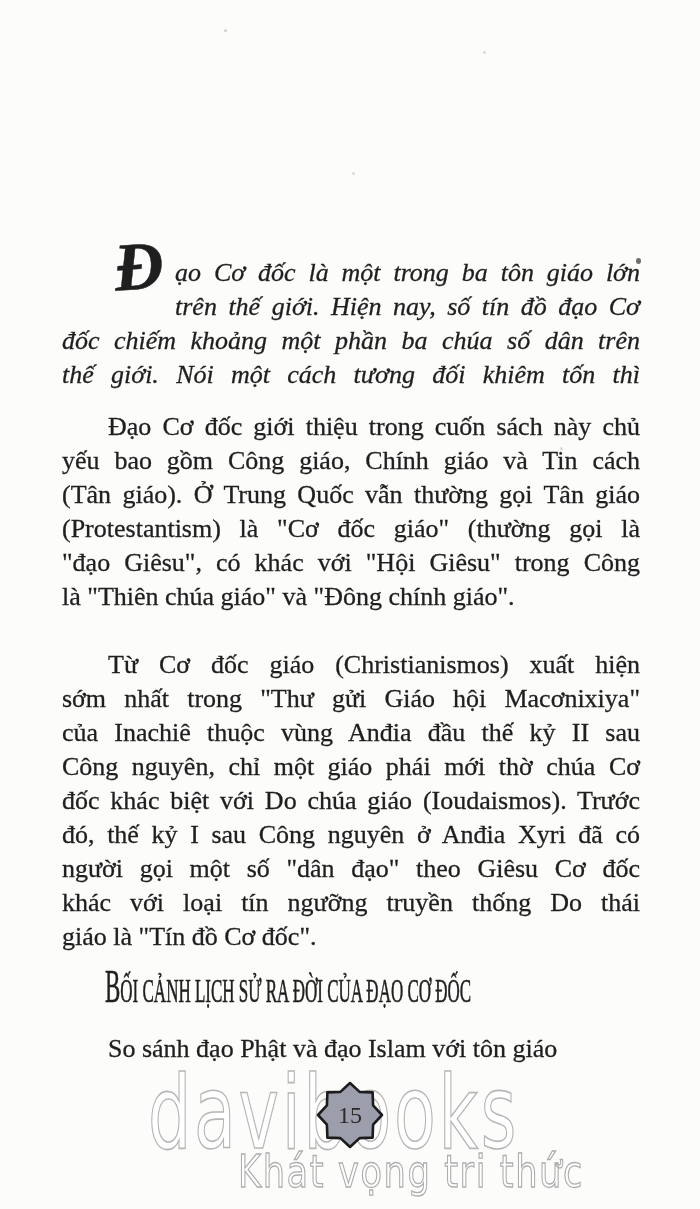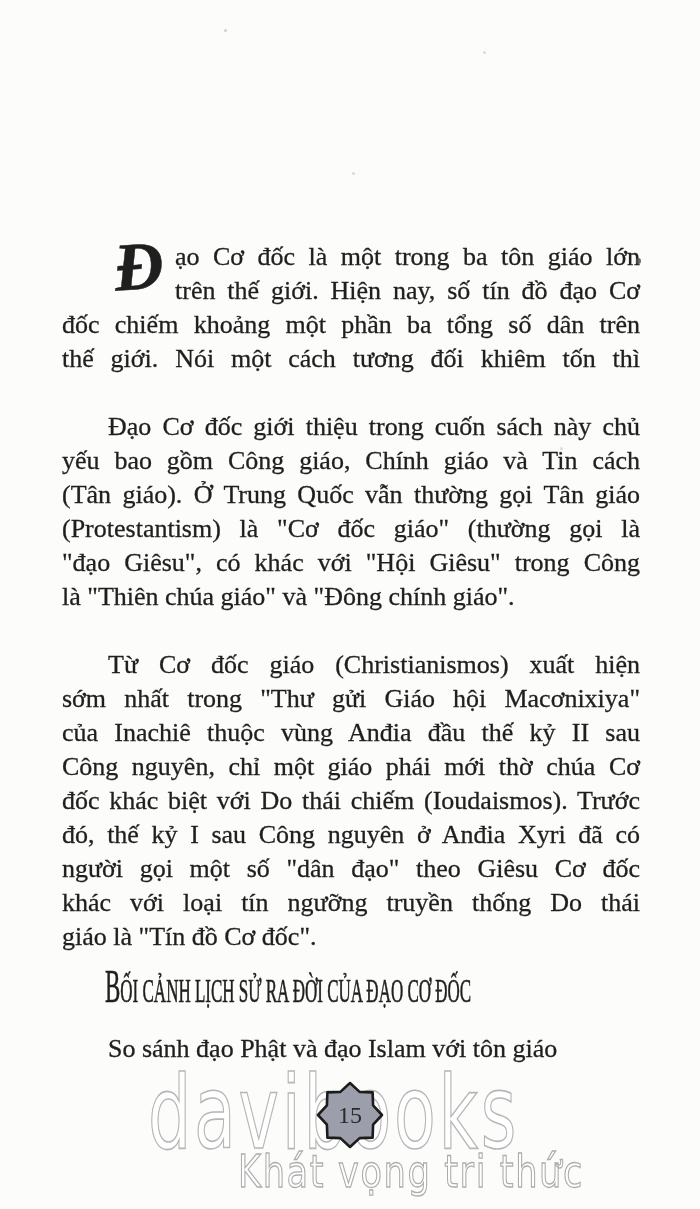--- a/index.html
+++ b/index.html
@@ -15,21 +15,21 @@
   .textblock{position:absolute;left:62px;width:578px;}
   .line{
     height:34px;line-height:34px;font-size:26px;
     -webkit-text-stroke:0.3px #1f1f1f;
     white-space:normal;
   }
   .j{text-align:justify;text-align-last:justify;}
   .last{text-align:left;text-align-last:left;}
   .ind{padding-left:46px;}
   .capind{padding-left:113px;}
-  #para1{top:240px;}
+  #para1{top:256px;font-style:italic;}
   #para2{top:410px;}
   #para3{top:648px;}
   #para4{top:1032px;}
   .dropcap{
     position:absolute;left:114px;top:232px;
     font-size:68px;line-height:1;font-style:italic;font-weight:bold;
     transform:rotate(-4deg);
     -webkit-text-stroke:0.5px #1f1f1f;
   }
   
@@ -82,39 +82,39 @@
 </head>
 <body>
 
 <div id="page">
 
   <div class="dropcap">Đ</div>
 
   <div class="textblock" id="para1">
     <div class="line j capind">ạo Cơ đốc là một trong ba tôn giáo lớn</div>
     <div class="line j capind">trên thế giới. Hiện nay, số tín đồ đạo Cơ</div>
-    <div class="line j">đốc chiếm khoảng một phần ba tổng số dân trên</div>
+    <div class="line j">đốc chiếm khoảng một phần ba chúa số dân trên</div>
     <div class="line j">thế giới. Nói một cách tương đối khiêm tốn thì</div>
   </div>
 
   <div class="textblock" id="para2">
     <div class="line j ind">Đạo Cơ đốc giới thiệu trong cuốn sách này chủ</div>
     <div class="line j">yếu bao gồm Công giáo, Chính giáo và Tin cách</div>
     <div class="line j">(Tân giáo). Ở Trung Quốc vẫn thường gọi Tân giáo</div>
     <div class="line j">(Protestantism) là "Cơ đốc giáo" (thường gọi là</div>
     <div class="line j">"đạo Giêsu", có khác với "Hội Giêsu" trong Công</div>
     <div class="line last">là "Thiên chúa giáo" và "Đông chính giáo".</div>
   </div>
 
   <div class="textblock" id="para3">
     <div class="line j ind">Từ Cơ đốc giáo (Christianismos) xuất hiện</div>
     <div class="line j">sớm nhất trong "Thư gửi Giáo hội Macơnixiya"</div>
     <div class="line j">của Inachiê thuộc vùng Anđia đầu thế kỷ II sau</div>
     <div class="line j">Công nguyên, chỉ một giáo phái mới thờ chúa Cơ</div>
-    <div class="line j">đốc khác biệt với Do thái chiếm (Ioudaismos). Trước</div>
+    <div class="line j">đốc khác biệt với Do chúa giáo (Ioudaismos). Trước</div>
     <div class="line j">đó, thế kỷ I sau Công nguyên ở Anđia Xyri đã có</div>
     <div class="line j">người gọi một số "dân đạo" theo Giêsu Cơ đốc</div>
     <div class="line j">khác với loại tín ngưỡng truyền thống Do thái</div>
     <div class="line last">giáo là "Tín đồ Cơ đốc".</div>
   </div>
 
   <div id="section-heading">BỐI CẢNH LỊCH SỬ RA ĐỜI CỦA ĐẠO CƠ ĐỐC</div>
 
   <div class="textblock" id="para4">
     <div class="line last ind">So sánh đạo Phật và đạo Islam với tôn giáo</div>

